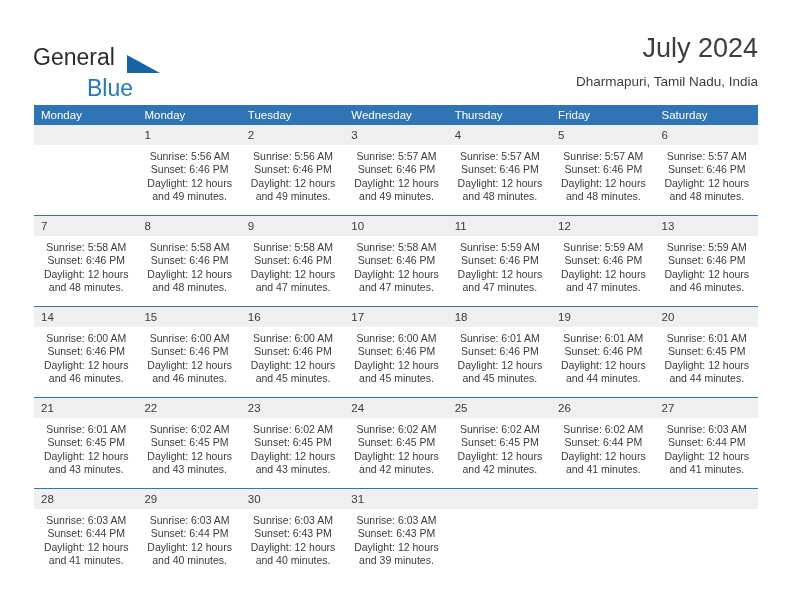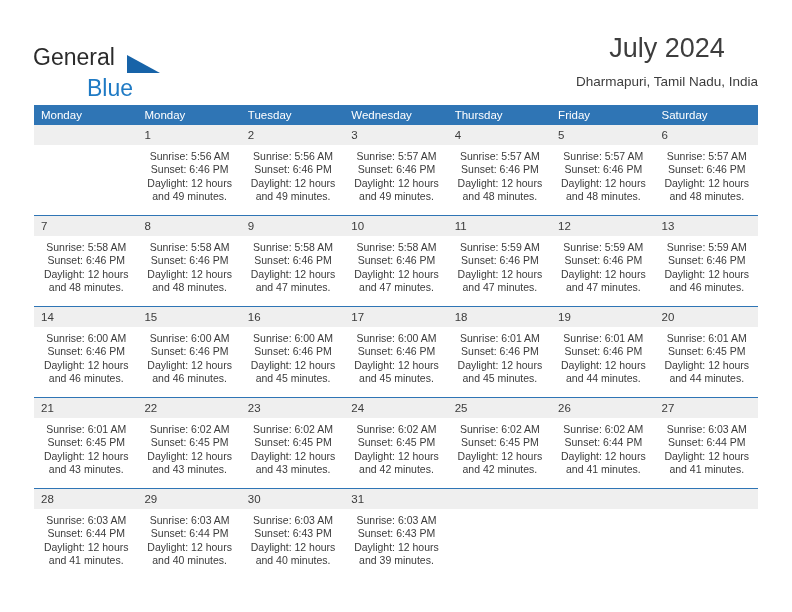--- a/index.html
+++ b/index.html
@@ -73,21 +73,20 @@
     right: 34px;
     top: 32px;
     text-align: right;
   }
   .cal-title {
     font-size: 27px;
     line-height: 32px;
     color: #3d3d3d;
     font-weight: normal;
     margin: 0;
-    text-align: center;
   }
   .cal-subtitle {
     font-size: 13.5px;
     line-height: 18px;
     color: #3d3d3d;
     margin: 9px 0 0 0;
   }
 
   
   .cal {

